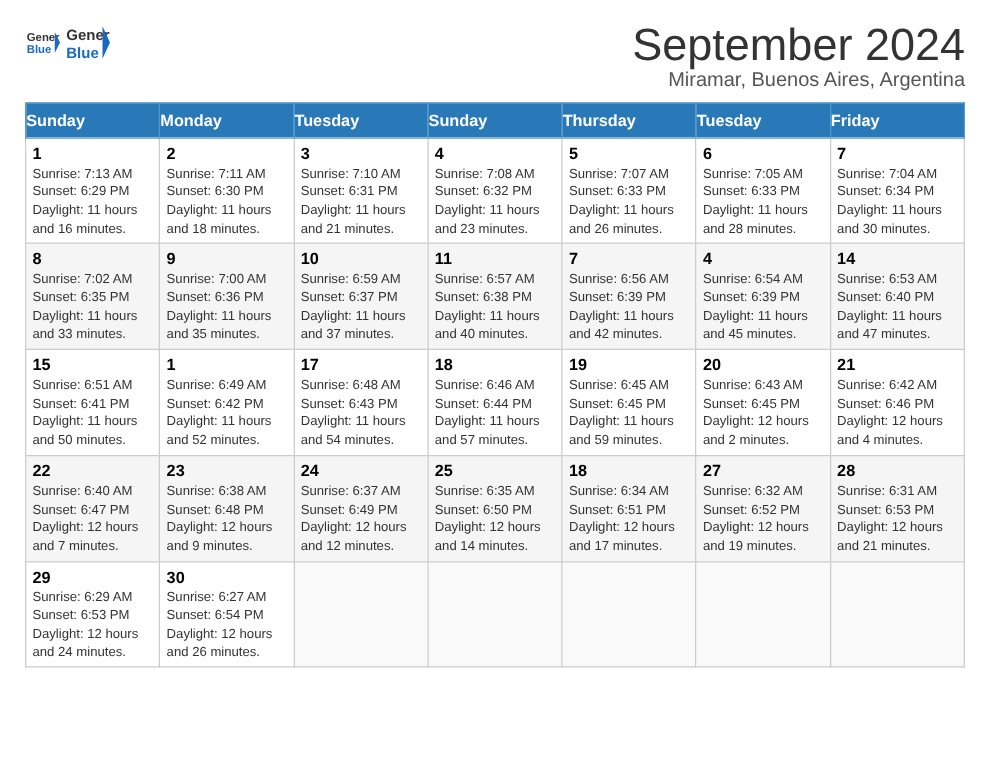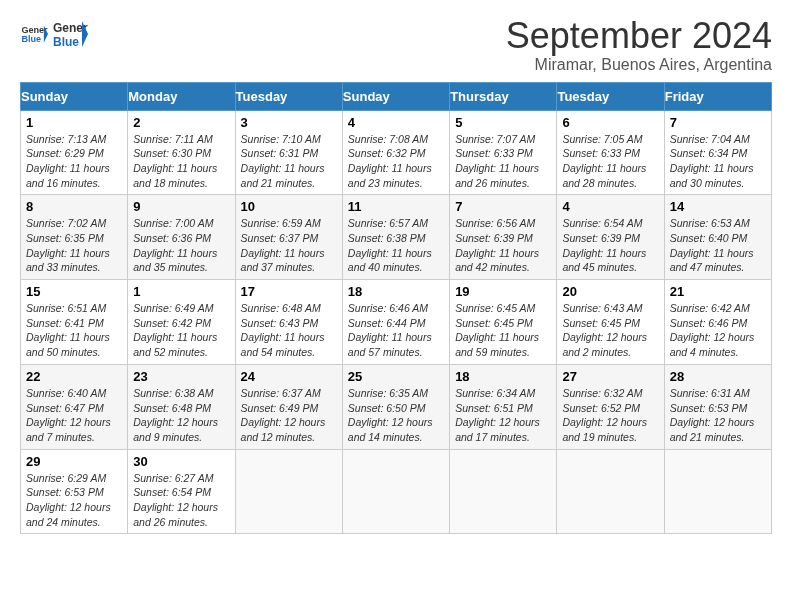--- a/index.html
+++ b/index.html
@@ -66,21 +66,20 @@
     .day-num {
       font-size: 13px;
       font-weight: bold;
       display: block;
       margin-bottom: 2px;
     }
     .day-info {
       font-size: 10.5px;
       color: #333;
       line-height: 1.4;
-      font-style: italic;
     }
     .empty-cell {
       background: #f9f9f9 !important;
     }
   </style>
 </head>
 <body>
 
 <div class="header">
   <div class="logo">

